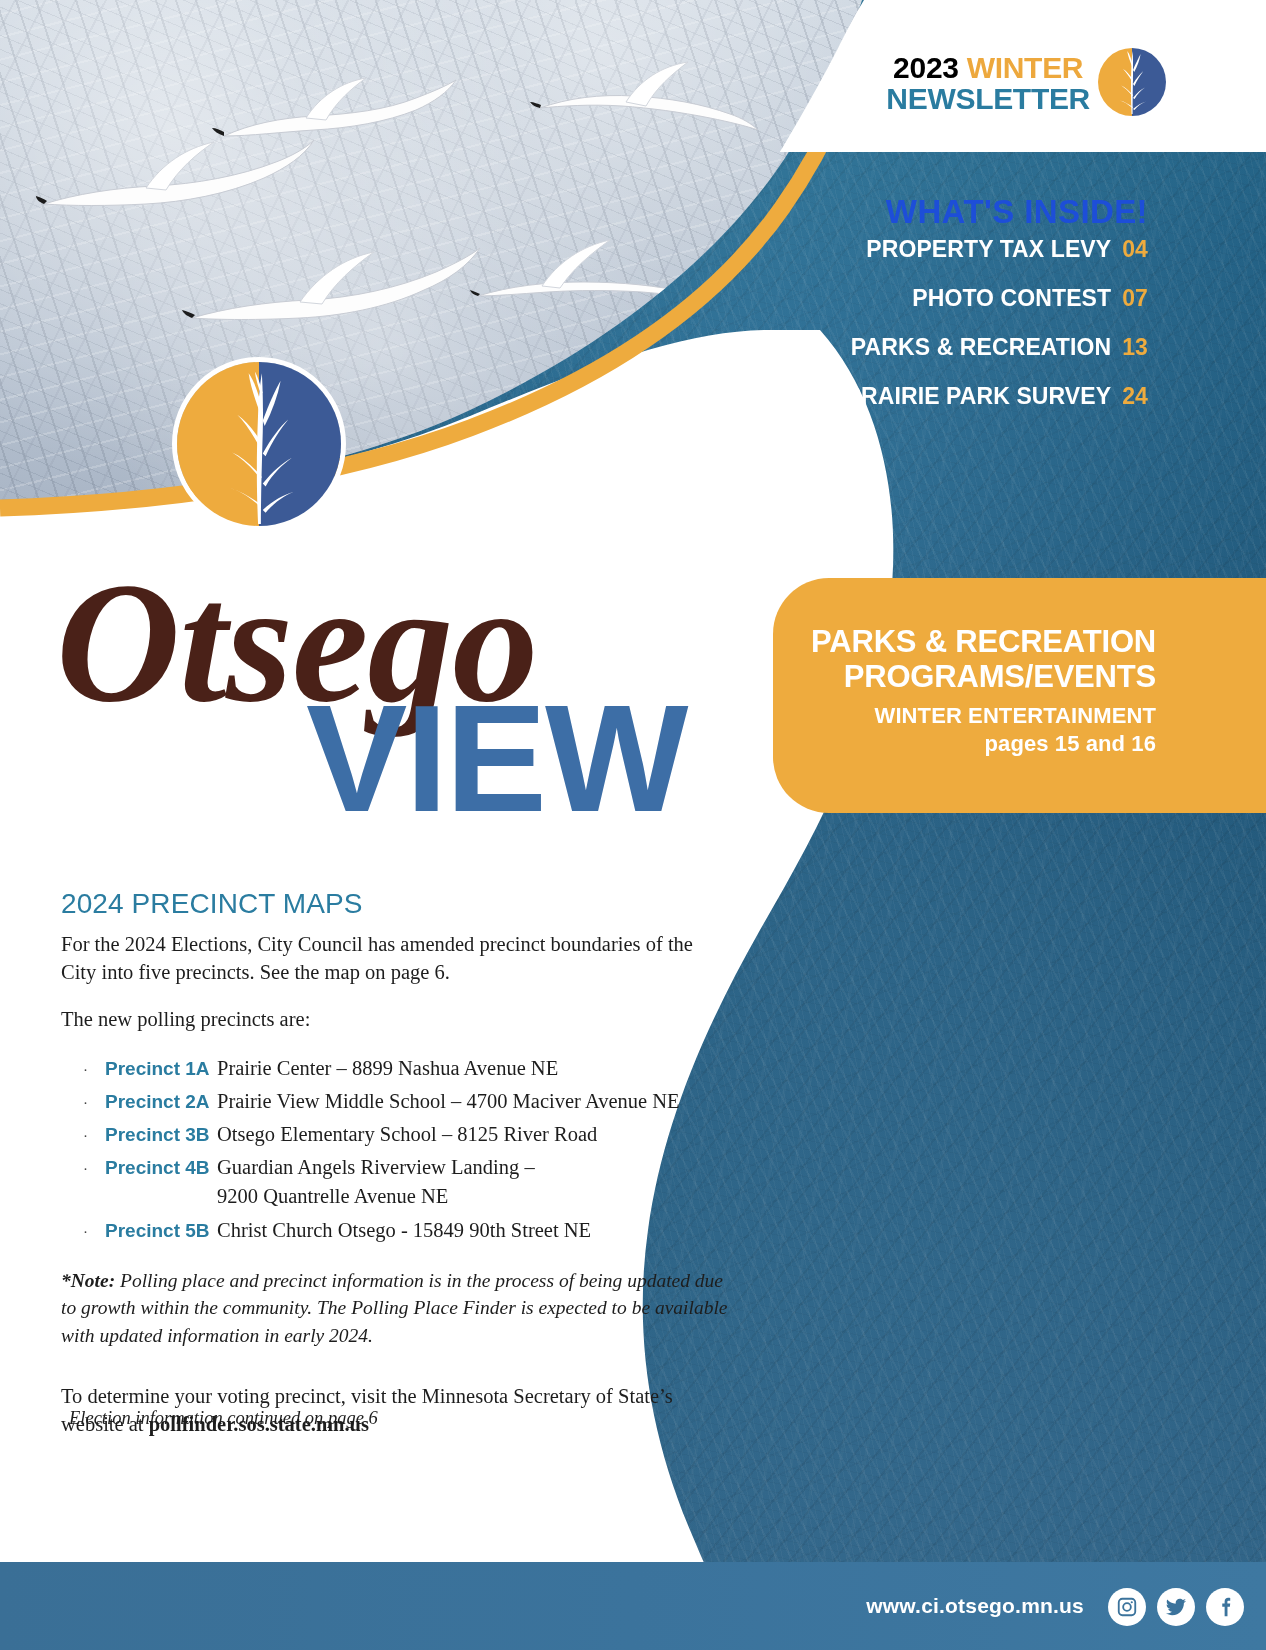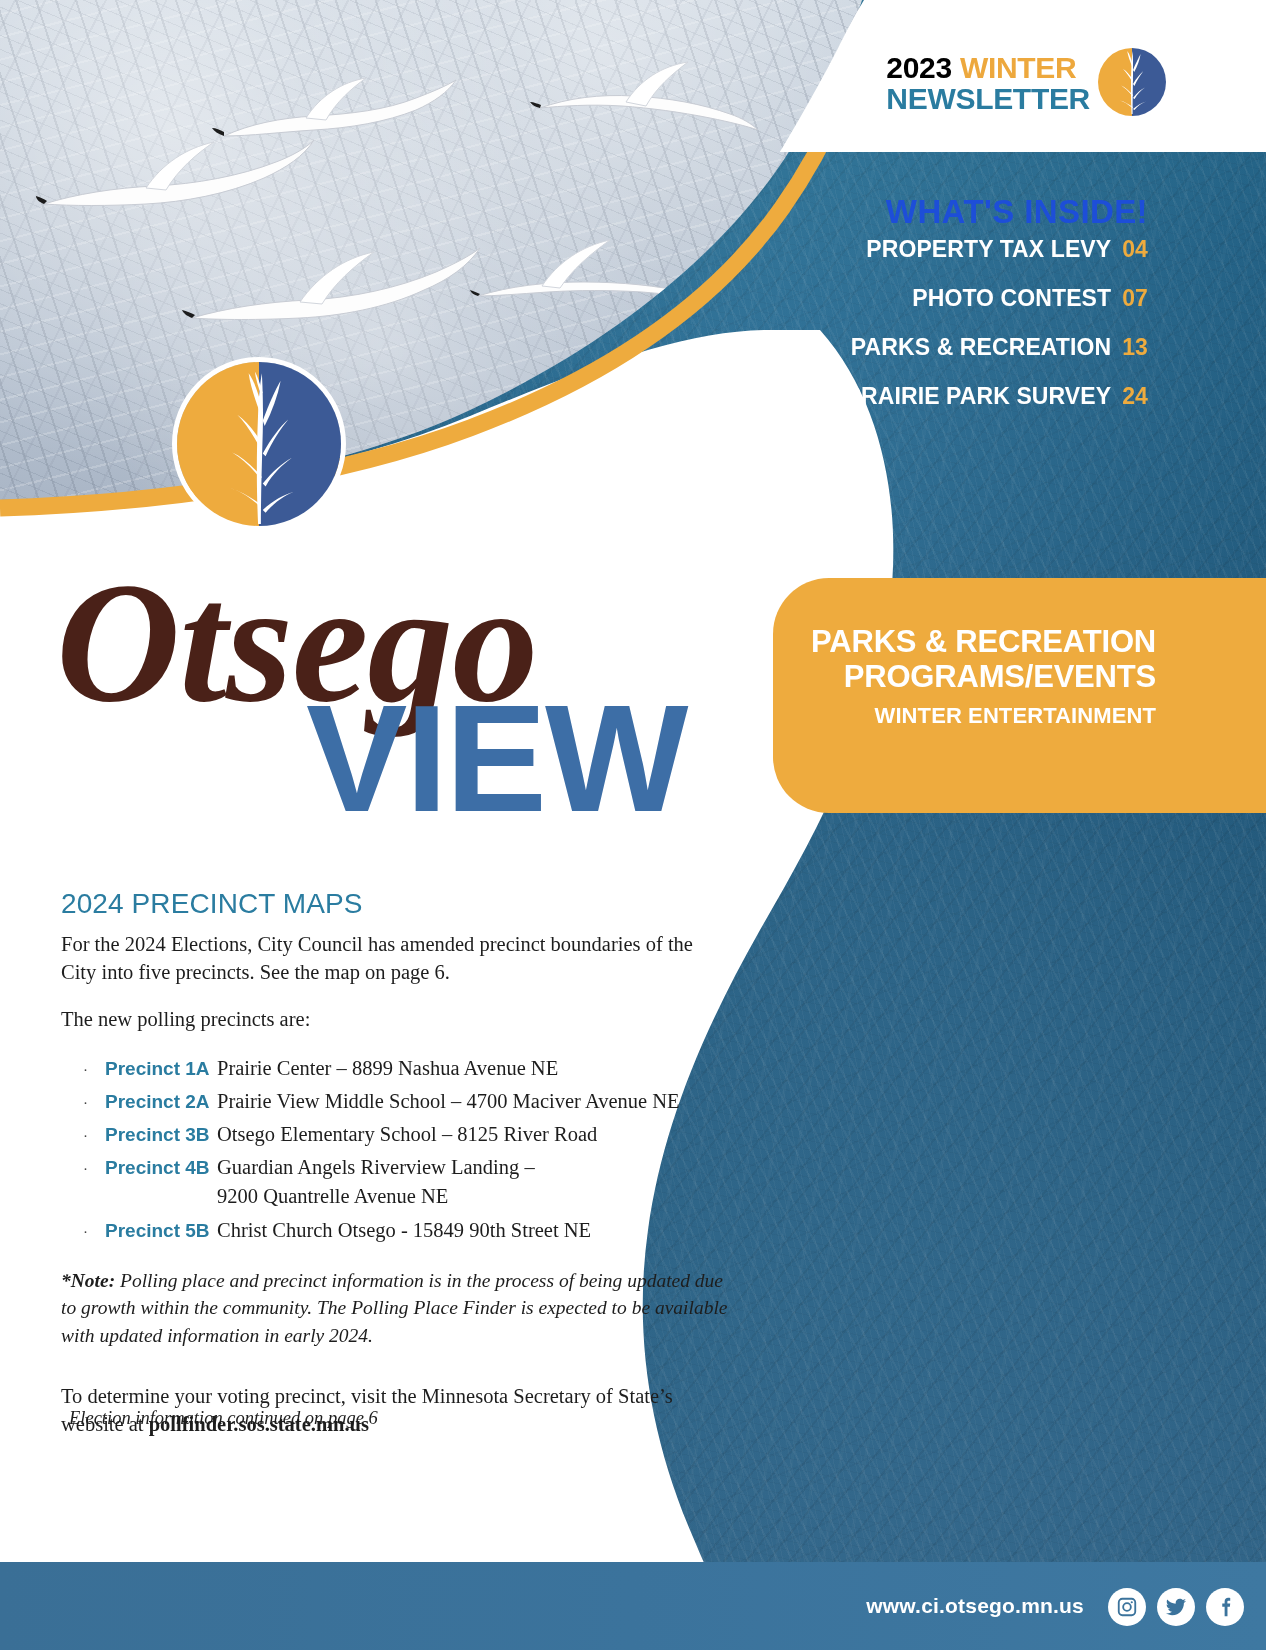--- a/index.html
+++ b/index.html
@@ -85,21 +85,21 @@
 
   
   .header-band {
     position:absolute; left:780px; top:0; width:486px; height:152px;
     background:#ffffff;
     -webkit-clip-path: path("M84,0 L486,0 L486,152 L0,152 C0,152 34,96 60,44 C70,24 78,10 84,0 Z");
     clip-path: path("M84,0 L486,0 L486,152 L0,152 C0,152 34,96 60,44 C70,24 78,10 84,0 Z");
   }
   .hdr-text {
     position:absolute; right:176px; top:52px;
-    text-align:left;
+    text-align:center;
     font-family:"Liberation Sans", sans-serif;
     font-weight:bold; font-size:30px; line-height:1.04;
     letter-spacing:-0.3px;
   }
   .hdr-winter { color:#eda83d; }
   .hdr-news { color:#2a7ca0; display:block; }
 
   .logo-circle {
     position:absolute;
     border-radius:50%;
@@ -355,20 +355,21 @@
   <div class="masthead">
     <div class="otsego">Otsego</div>
     <div class="view">VIEW</div>
   </div>
 
   <div class="parks-box">
     <div class="parks-inner">
       <div class="parks-big">PARKS &amp; RECREATION</div>
       <div class="parks-big">PROGRAMS/EVENTS</div>
       <div class="parks-sub">WINTER ENTERTAINMENT</div>
+      <div class="parks-pages">pages 15 and 16</div>
     </div>
   </div>
 
   <div class="article">
     <div class="art-title">2024 PRECINCT MAPS</div>
     <div class="art-p">For the 2024 Elections, City Council has amended precinct boundaries of the City into five precincts. See the map on page 6.</div>
     <div class="art-p">The new polling precincts are:</div>
 
     <ul class="precinct-list">
       <li>

